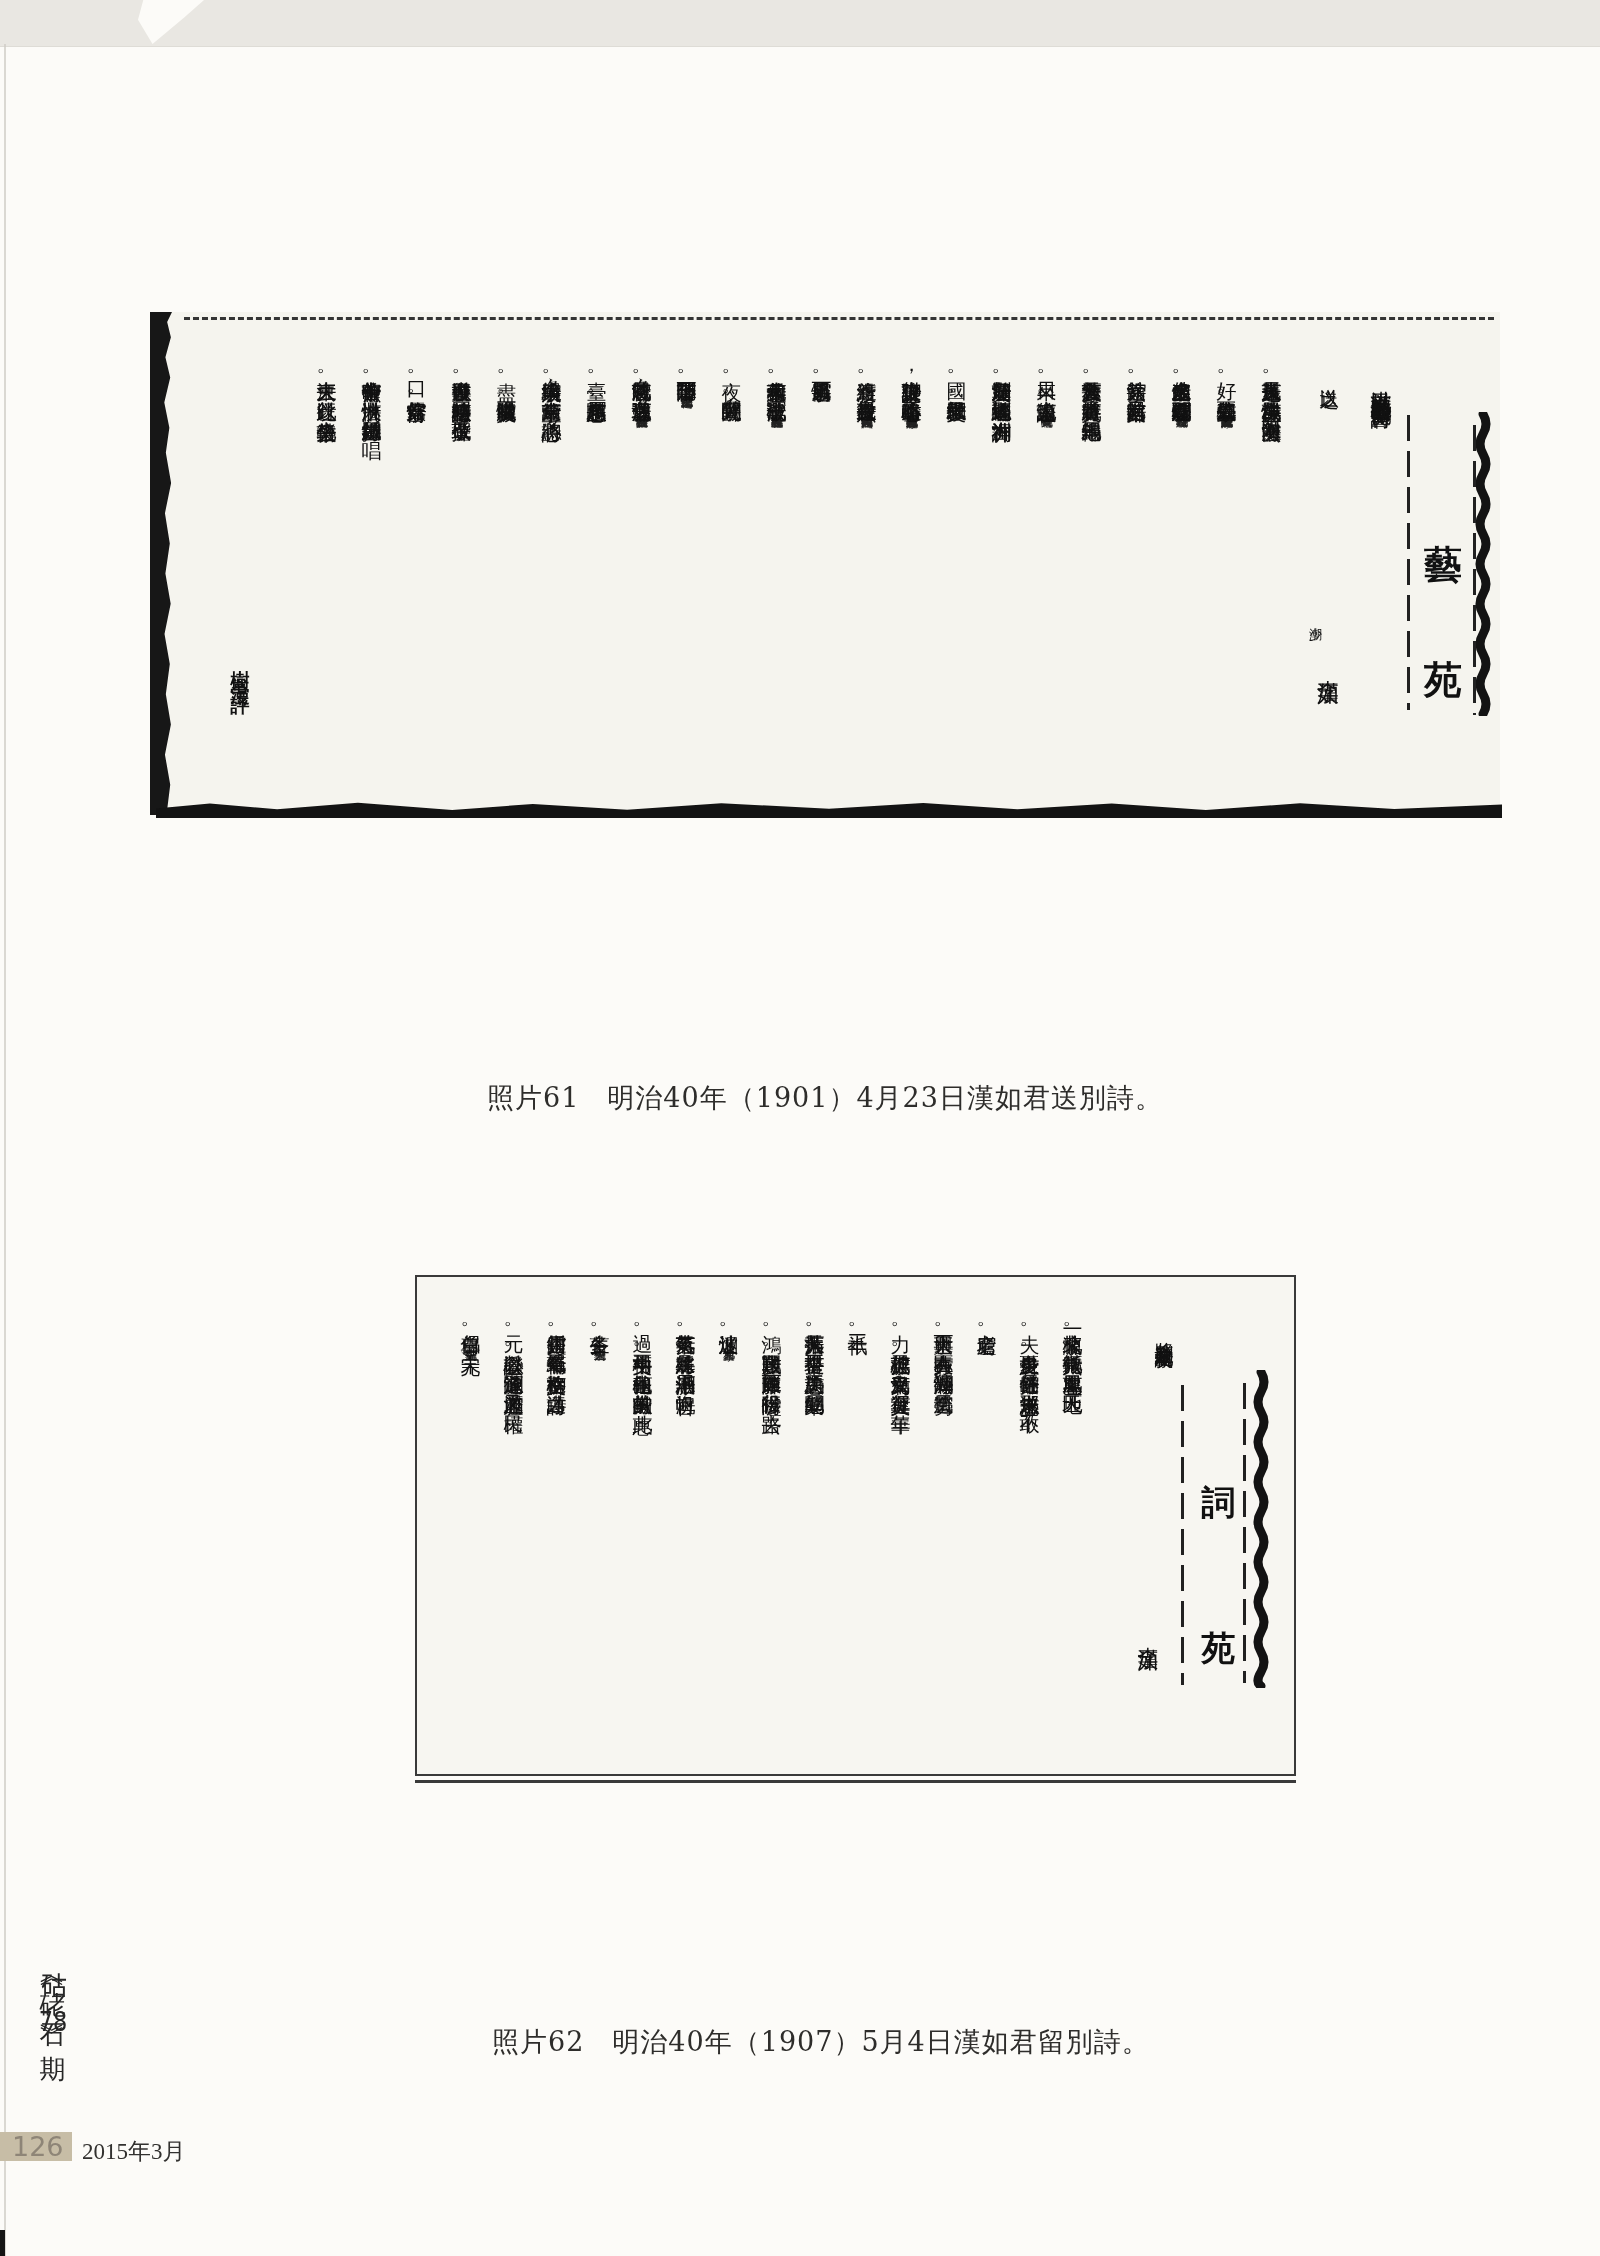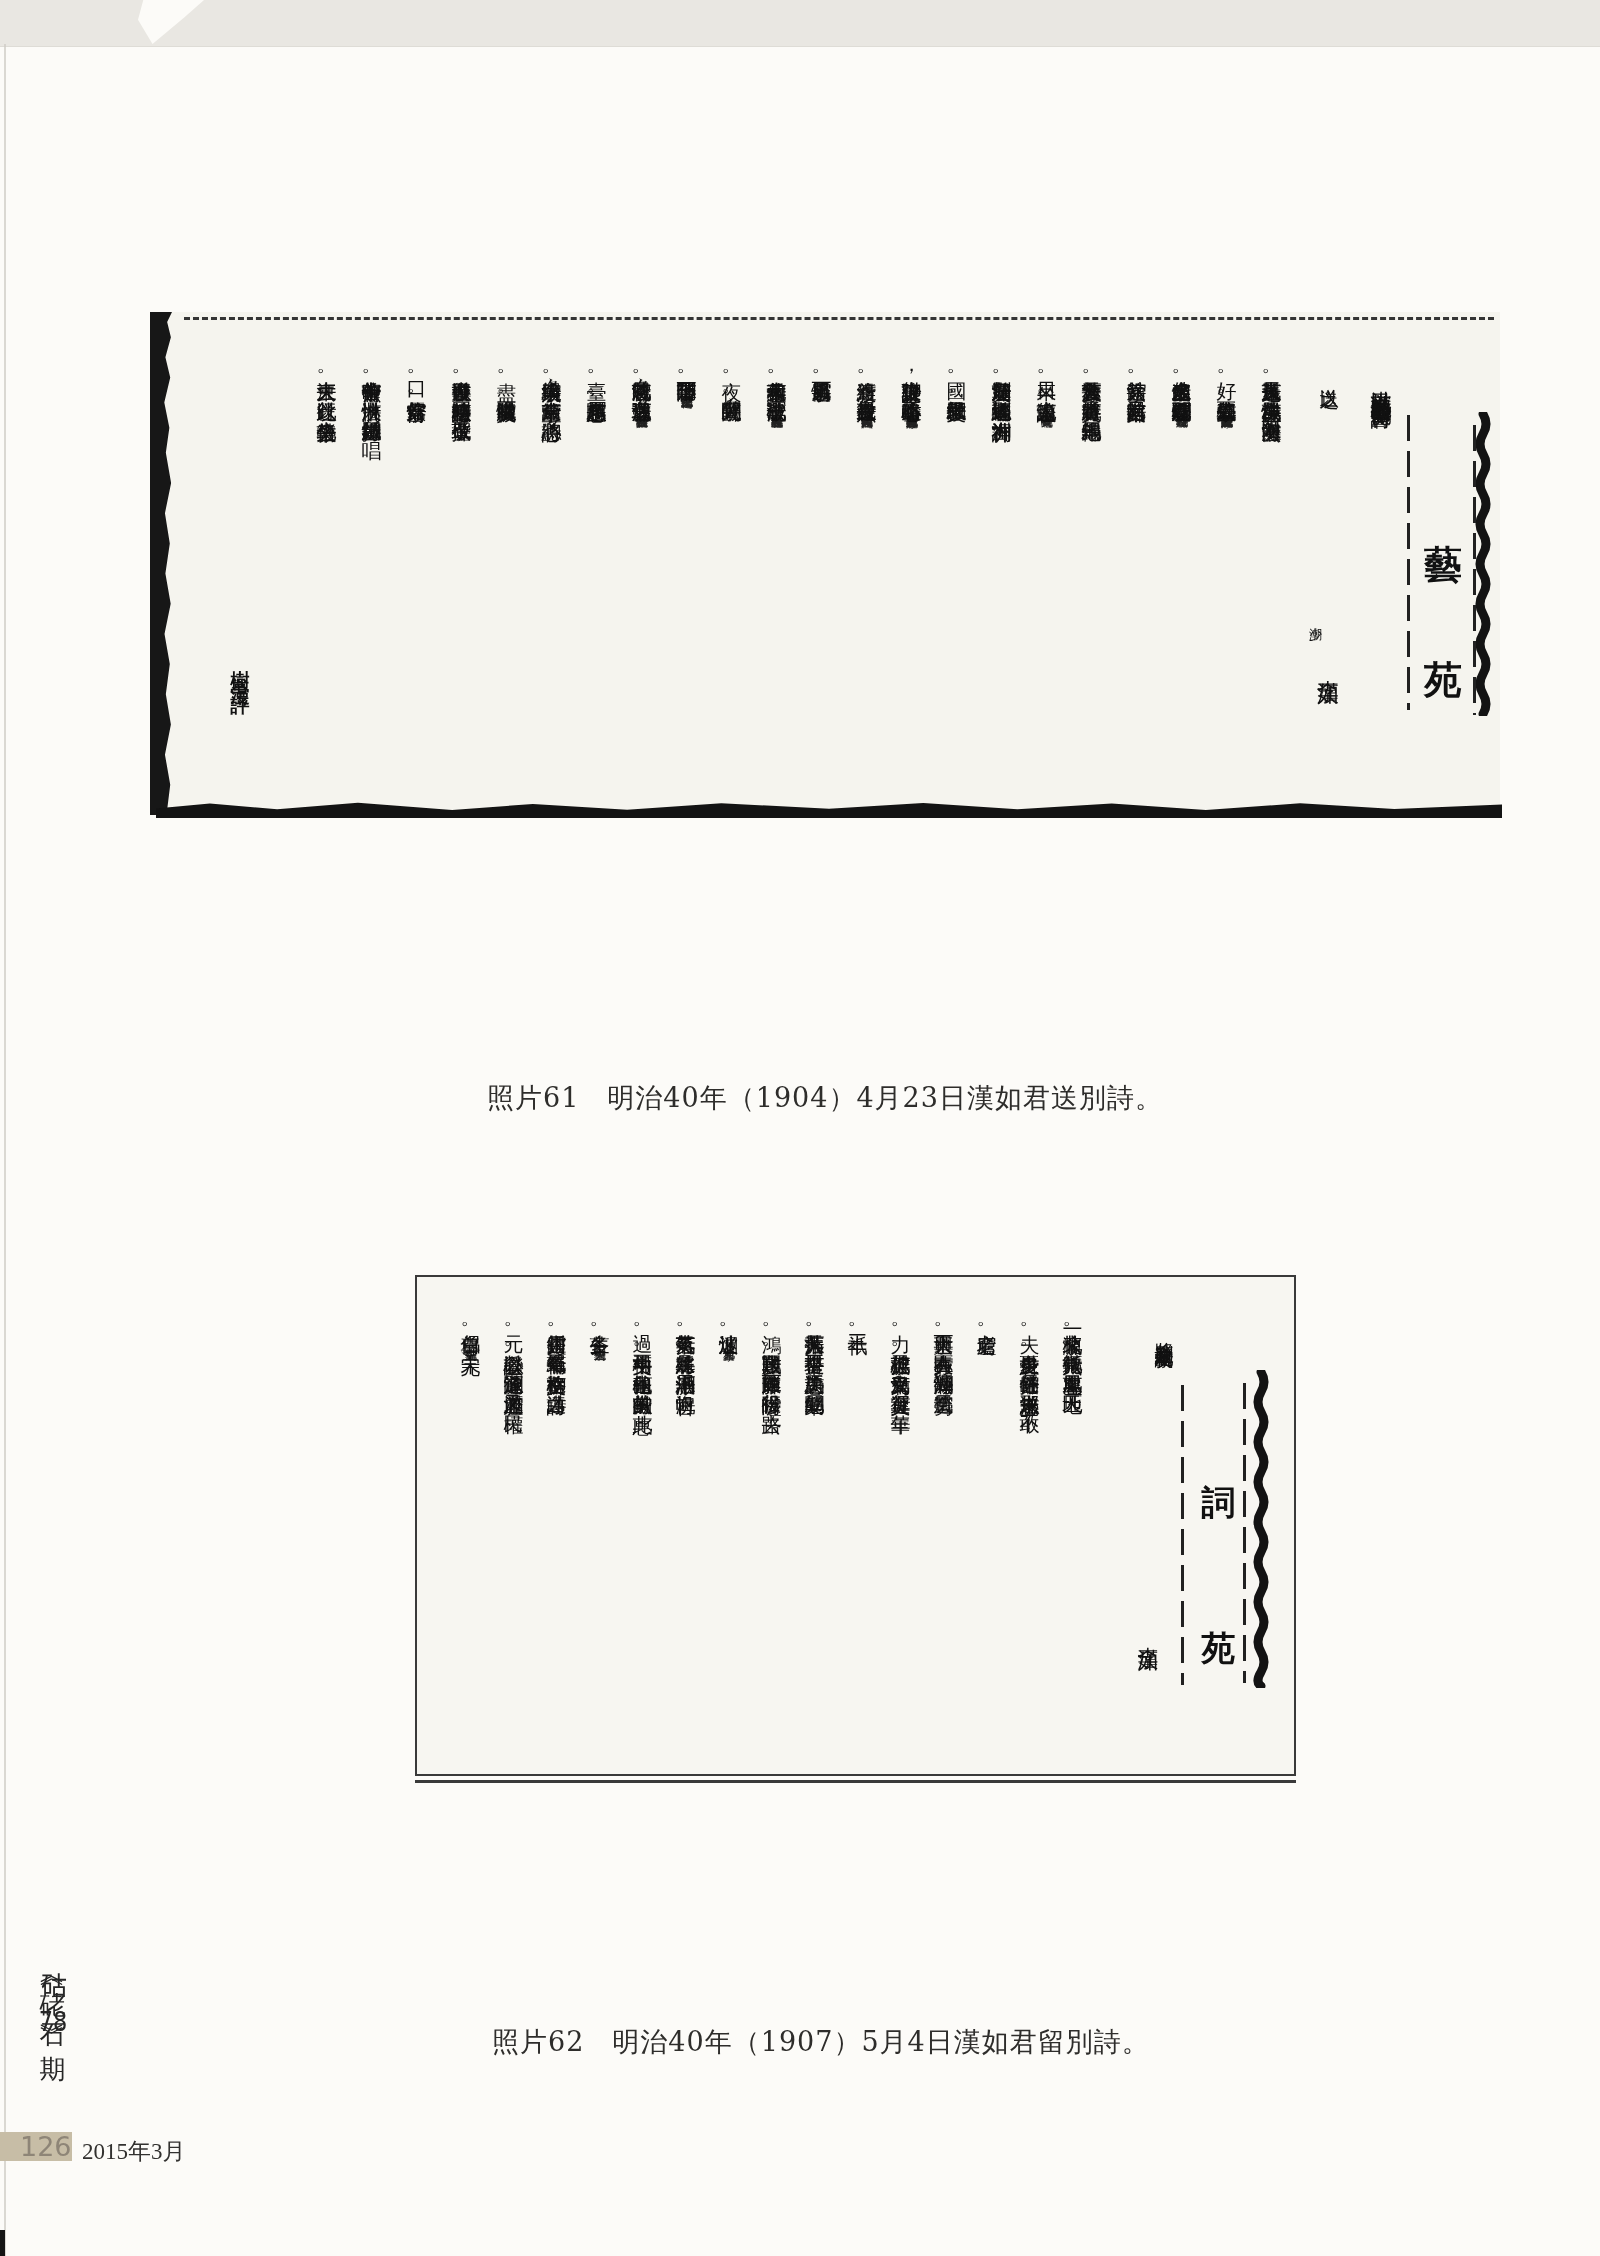--- a/index.html
+++ b/index.html
@@ -58,21 +58,21 @@
   
   .caption{position:absolute;font-size:27px;letter-spacing:1px;color:#2e2d2b;font-family:"DejaVu Serif",serif;}
   #caption1{left:487px;top:1080px;}
   #caption2{left:492px;top:2024px;}
 
   
   .sidebar-title{position:absolute;left:36px;top:1968px;font-family:"DejaVu Sans",sans-serif;
     font-size:26px;letter-spacing:3px;color:#262626;}
   .tcy{text-combine-upright:all;}
   .page-badge{position:absolute;left:0;top:2132px;width:72px;height:29px;background:#c7bda6;
-    font-family:"DejaVu Sans",sans-serif;font-size:27px;color:#8e8577;line-height:29px;padding-left:20px;box-sizing:border-box;}
+    font-family:"DejaVu Sans",sans-serif;font-size:27px;color:#8e8577;line-height:29px;padding-left:12px;box-sizing:border-box;}
   .issue-date{position:absolute;left:82px;top:2136px;font-family:Liberation Serif, serif;
     font-size:23px;color:#32312f;font-weight:500;}
 </style>
 </head>
 <body>
 
 <div id="page">
 
   <div class="top-band"></div>
   <div class="torn-notch"></div>
@@ -119,21 +119,21 @@
           <p class="col"><span>以遊古今興發事。儘時詩格應無同。敬登珠玉撰</span></p>
           <p class="col"><span>口。好作儒家富翁。</span></p>
           <p class="col"><span>十首中蕉吟俯仰。壯快淋漓。如持鐵版銅琶。唱</span></p>
           <p class="col"><span>大江東去。以此送行。榮幸敦倍也。</span></p>
         </div>
 
       <div class="signature vtext">樹亭漫評</div>
     </div>
   </div>
 
-  <div class="caption" id="caption1">照片61　明治40年（1904）4月23日漢如君送別詩。</div>
+  <div class="caption" id="caption1">照片61　明治40年（1901）4月23日漢如君送別詩。</div>
 
   <div class="clip" id="clip2">
     <div class="content">
       <svg class="wavy-rule" style="right:16px;top:85px;" width="18" height="318" viewBox="0 0 18 318">
         <path d="M9 2 Q15 12 9 22 T9 42 T9 62 T9 82 T9 102 T9 122 T9 142 T9 162 T9 182 T9 202 T9 222 T9 242 T9 262 T9 282 T9 302 T9 316" fill="none" stroke="#1f1f1f" stroke-width="9" stroke-linecap="round"></path>
       </svg>
       <div class="dash-rule" style="right:40px;top:98px;height:300px;"></div>
       <div class="hdr-char vtext" style="top:172px;">詞</div>
       <div class="hdr-char vtext" style="top:318px;">苑</div>
       <div class="dash-rule" style="right:102px;top:100px;height:300px;"></div>

